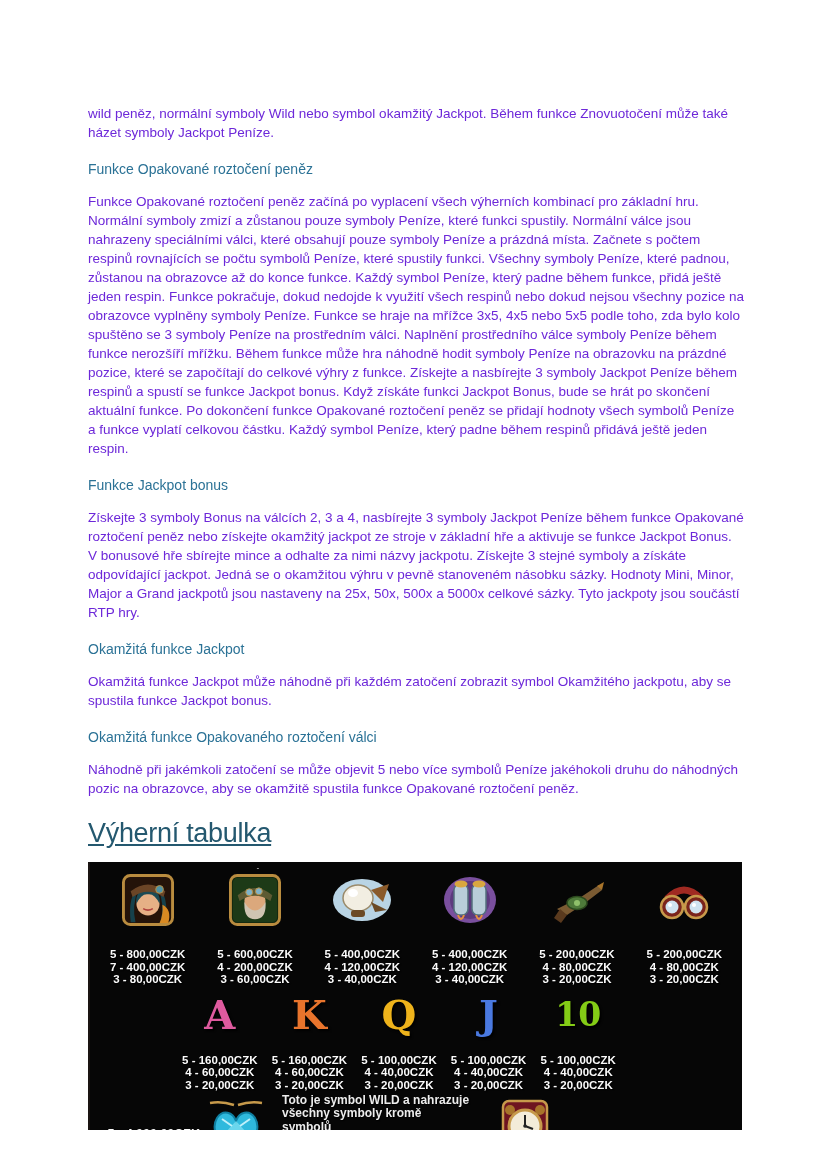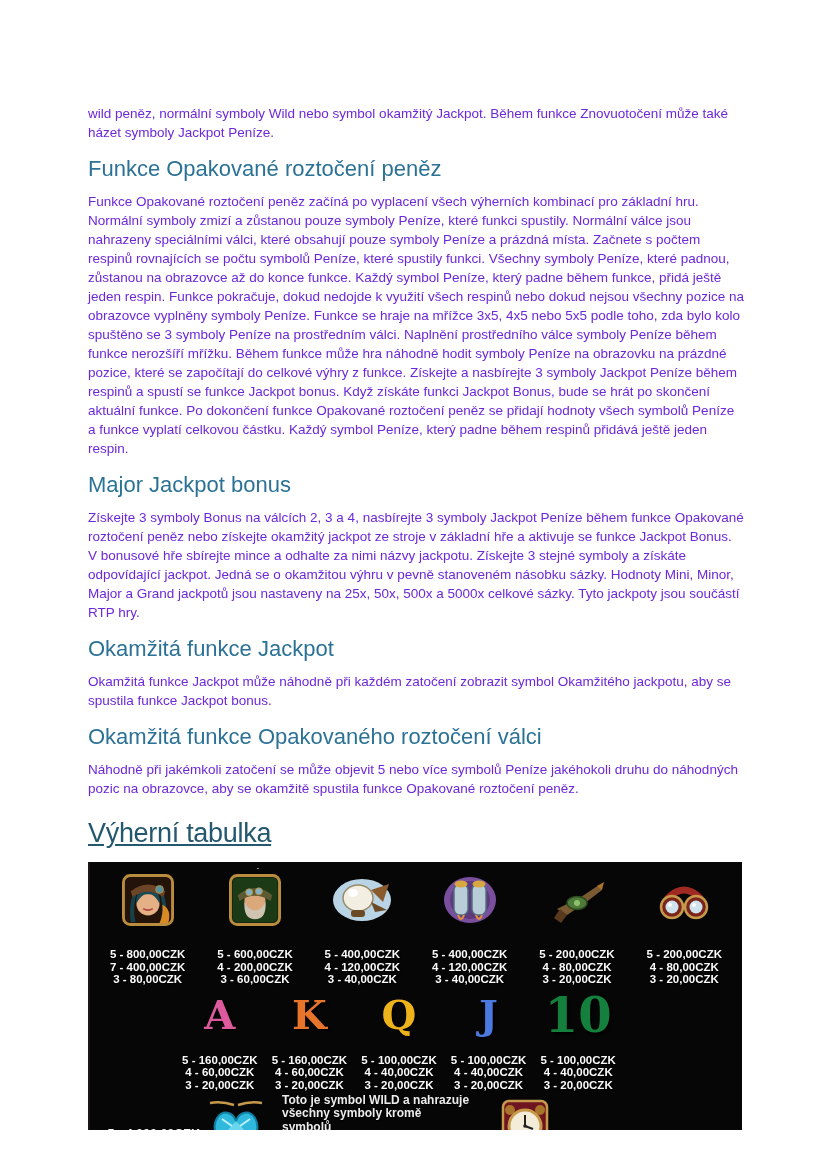--- a/index.html
+++ b/index.html
@@ -1,62 +1,62 @@
 <!DOCTYPE html>
 <html><head>
 <meta charset="utf-8">
 <style>
   * { margin:0; padding:0; box-sizing:border-box; }
   html,body { width:828px; height:1170px; background:#ffffff; overflow:hidden; }
   body { font-family:"Liberation Sans", sans-serif; color:#3a3a3a; }
   .page { padding:104px 84px 0 88px; }
   p.body-text { font-size:13.5px; line-height:19px; color:#6d28d9; }
   p.body-text + p.body-text { margin-top:17px; }
-  h2.sec { font-size:22px; line-height:22px; font-weight:400; color:#2b7296; margin:16px 0 12px 0; }
+  h2.sec { font-size:14px; line-height:22px; font-weight:400; color:#2b7296; margin:16px 0 12px 0; }
   h1.big { font-size:27px; line-height:30px; font-weight:400; color:#24586f; margin:20px 0 12px 0;
            font-family:"Liberation Sans", sans-serif; letter-spacing:-0.3px;text-decoration:underline; }
 
   
   .paytable { margin-top:14px; width:654px; height:268px; background:#060606; position:relative;
               border-left:2px solid #1a1412; overflow:hidden; color:#fff; }
   .pt-caption { height:7px; overflow:hidden; text-align:center; }
   .pt-caption span { display:inline-block; margin-top:-6px; font-size:9.5px; font-weight:bold;
                      color:#efefef; letter-spacing:0.2px; }
   .pt-row1 { display:flex; margin-top:5px; padding:0 4px; }
   .pt-cell { flex:1 1 0; text-align:center; }
   .pt-iconbox { height:56px; display:flex; align-items:center; justify-content:center; }
   .pt-vals { margin-top:18px; }
   .pt-val { font-size:11.5px; line-height:12.5px; font-weight:bold; color:#fbfbfb;
             text-shadow:1px 1px 1px #000; white-space:nowrap; }
   .pt-letters { display:flex; margin-top:8px; padding-left:85px; padding-right:119px; }
   .pt-lcell { flex:1 1 0; text-align:center; }
   .pt-glyph { display:block; height:42px; line-height:42px; font-family:"DejaVu Serif", serif;
               font-weight:bold; font-size:40px; text-shadow:2px 2px 2px rgba(0,0,0,0.85); }
   .g0 { color:#de5a9e; } .g1 { color:#e8742c; } .g2 { color:#eeb31b; }
-  .g3 { color:#4a79e0; } .g4 { color:#15803d; font-size:48px; }
+  .g3 { color:#4a79e0; } .g4 { color:#84cc16; font-size:33px; }
   .pt-bottom { display:flex; align-items:center; margin-top:8px; height:70px; }
   .pt-wild-vals { flex:0 0 110px; text-align:right; }
   .pt-wild-vals .pt-val { font-size:12.5px; line-height:15px; }
   .pt-gem { flex:0 0 60px; margin-left:6px; }
   .pt-desc { font-size:12px; line-height:13.5px; font-weight:bold; color:#ececec;
              white-space:pre-line; text-shadow:1px 1px 1px #000; }
   .pt-wild-desc { flex:0 0 190px; margin-left:16px; }
   .pt-watch { flex:0 0 60px; margin-left:24px; }
 </style>
 </head>
 <body>
 
 <div class="page">
 
   <p class="body-text">wild peněz, normální symboly Wild nebo symbol okamžitý Jackpot. Během funkce Znovuotočení může také házet symboly Jackpot Peníze.</p>
 
   <h2 class="sec">Funkce Opakované roztočení peněz</h2>
   <p class="body-text">Funkce Opakované roztočení peněz začíná po vyplacení všech výherních kombinací pro základní hru. Normální symboly zmizí a zůstanou pouze symboly Peníze, které funkci spustily. Normální válce jsou nahrazeny speciálními válci, které obsahují pouze symboly Peníze a prázdná místa. Začnete s počtem respinů rovnajících se počtu symbolů Peníze, které spustily funkci. Všechny symboly Peníze, které padnou, zůstanou na obrazovce až do konce funkce. Každý symbol Peníze, který padne během funkce, přidá ještě jeden respin. Funkce pokračuje, dokud nedojde k využití všech respinů nebo dokud nejsou všechny pozice na obrazovce vyplněny symboly Peníze. Funkce se hraje na mřížce 3x5, 4x5 nebo 5x5 podle toho, zda bylo kolo spuštěno se 3 symboly Peníze na prostředním válci. Naplnění prostředního válce symboly Peníze během funkce nerozšíří mřížku. Během funkce může hra náhodně hodit symboly Peníze na obrazovku na prázdné pozice, které se započítají do celkové výhry z funkce. Získejte a nasbírejte 3 symboly Jackpot Peníze během respinů a spustí se funkce Jackpot bonus. Když získáte funkci Jackpot Bonus, bude se hrát po skončení aktuální funkce. Po dokončení funkce Opakované roztočení peněz se přidají hodnoty všech symbolů Peníze a funkce vyplatí celkovou částku. Každý symbol Peníze, který padne během respinů přidává ještě jeden respin.</p>
 
-  <h2 class="sec">Major Jackpot bonus</h2>
+  <h2 class="sec">Funkce Jackpot bonus</h2>
   <p class="body-text">Získejte 3 symboly Bonus na válcích 2, 3 a 4, nasbírejte 3 symboly Jackpot Peníze během funkce Opakované roztočení peněz nebo získejte okamžitý jackpot ze stroje v základní hře a aktivuje se funkce Jackpot Bonus. V bonusové hře sbírejte mince a odhalte za nimi názvy jackpotu. Získejte 3 stejné symboly a získáte odpovídající jackpot. Jedná se o okamžitou výhru v pevně stanoveném násobku sázky. Hodnoty Mini, Minor, Major a Grand jackpotů jsou nastaveny na 25x, 50x, 500x a 5000x celkové sázky. Tyto jackpoty jsou součástí RTP hry.</p>
 
   <h2 class="sec">Okamžitá funkce Jackpot</h2>
   <p class="body-text">Okamžitá funkce Jackpot může náhodně při každém zatočení zobrazit symbol Okamžitého jackpotu, aby se spustila funkce Jackpot bonus.</p>
 
   <h2 class="sec">Okamžitá funkce Opakovaného roztočení válci</h2>
   <p class="body-text">Náhodně při jakémkoli zatočení se může objevit 5 nebo více symbolů Peníze jakéhokoli druhu do náhodných pozic na obrazovce, aby se okamžitě spustila funkce Opakované roztočení peněz.</p>
 
   <h1 class="big">Výherní tabulka</h1>
 

